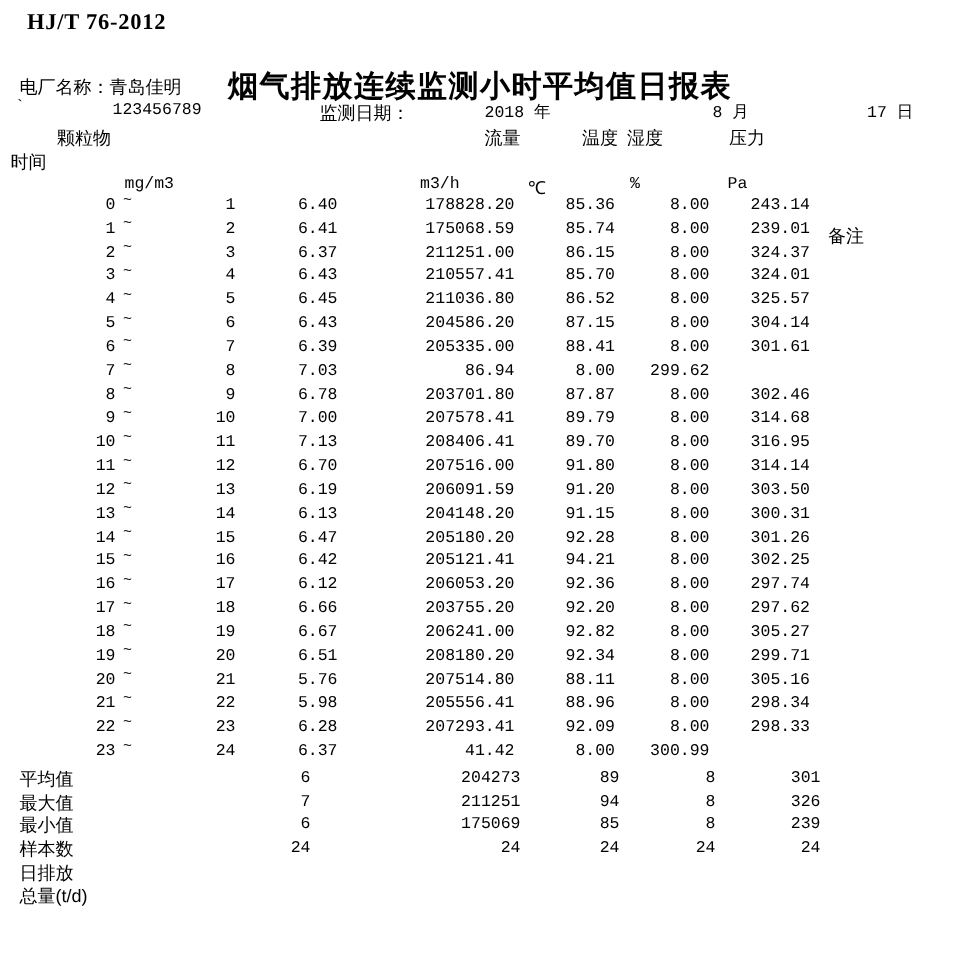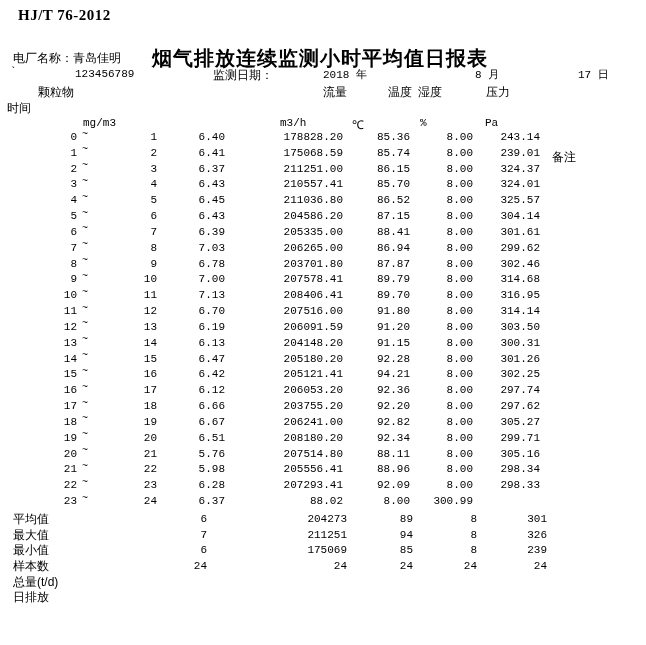--- a/index.html
+++ b/index.html
@@ -190,21 +190,20 @@
     <span class="c">88.41</span>
     <span class="c">8.00</span>
     <span class="c">301.61</span>
   </div>
 
   <div class="row">
     <span class="c">7</span>
     <span class="c c-tilde">~</span>
     <span class="c">8</span>
     <span class="c">7.03</span>
-    <span class="c">206265.00</span>
     <span class="c">86.94</span>
     <span class="c">8.00</span>
     <span class="c">299.62</span>
   </div>
 
   <div class="row">
     <span class="c">8</span>
     <span class="c c-tilde">~</span>
     <span class="c">9</span>
     <span class="c">6.78</span>
@@ -366,21 +365,21 @@
     <span class="c">92.09</span>
     <span class="c">8.00</span>
     <span class="c">298.33</span>
   </div>
 
   <div class="row">
     <span class="c">23</span>
     <span class="c c-tilde">~</span>
     <span class="c">24</span>
     <span class="c">6.37</span>
-    <span class="c">88.02</span>
+    <span class="c">41.42</span>
     <span class="c">8.00</span>
     <span class="c">300.99</span>
   </div>
 </div>
 
 <div id="summary-rows">
   <div class="srow">
     <span class="s-label">平均值</span>
     <span class="sc">6</span>
     <span class="sc">204273</span>
@@ -410,31 +409,31 @@
   <div class="srow">
     <span class="s-label">样本数</span>
     <span class="sc">24</span>
     <span class="sc">24</span>
     <span class="sc">24</span>
     <span class="sc">24</span>
     <span class="sc">24</span>
   </div>
 
   <div class="srow">
+    <span class="s-label">日排放</span>
+    <span class="sc"></span>
+    <span class="sc"></span>
+    <span class="sc"></span>
+    <span class="sc"></span>
+    <span class="sc"></span>
+  </div>
+
+  <div class="srow">
     <span class="s-label">总量(t/d)</span>
     <span class="sc"></span>
     <span class="sc"></span>
     <span class="sc"></span>
     <span class="sc"></span>
     <span class="sc"></span>
   </div>
-
-  <div class="srow">
-    <span class="s-label">日排放</span>
-    <span class="sc"></span>
-    <span class="sc"></span>
-    <span class="sc"></span>
-    <span class="sc"></span>
-    <span class="sc"></span>
-  </div>
 </div>
 
 <div class="abs cjk" id="footer-note">烟气日排放总量单位：万立方米/天</div>
 
 </body></html>

